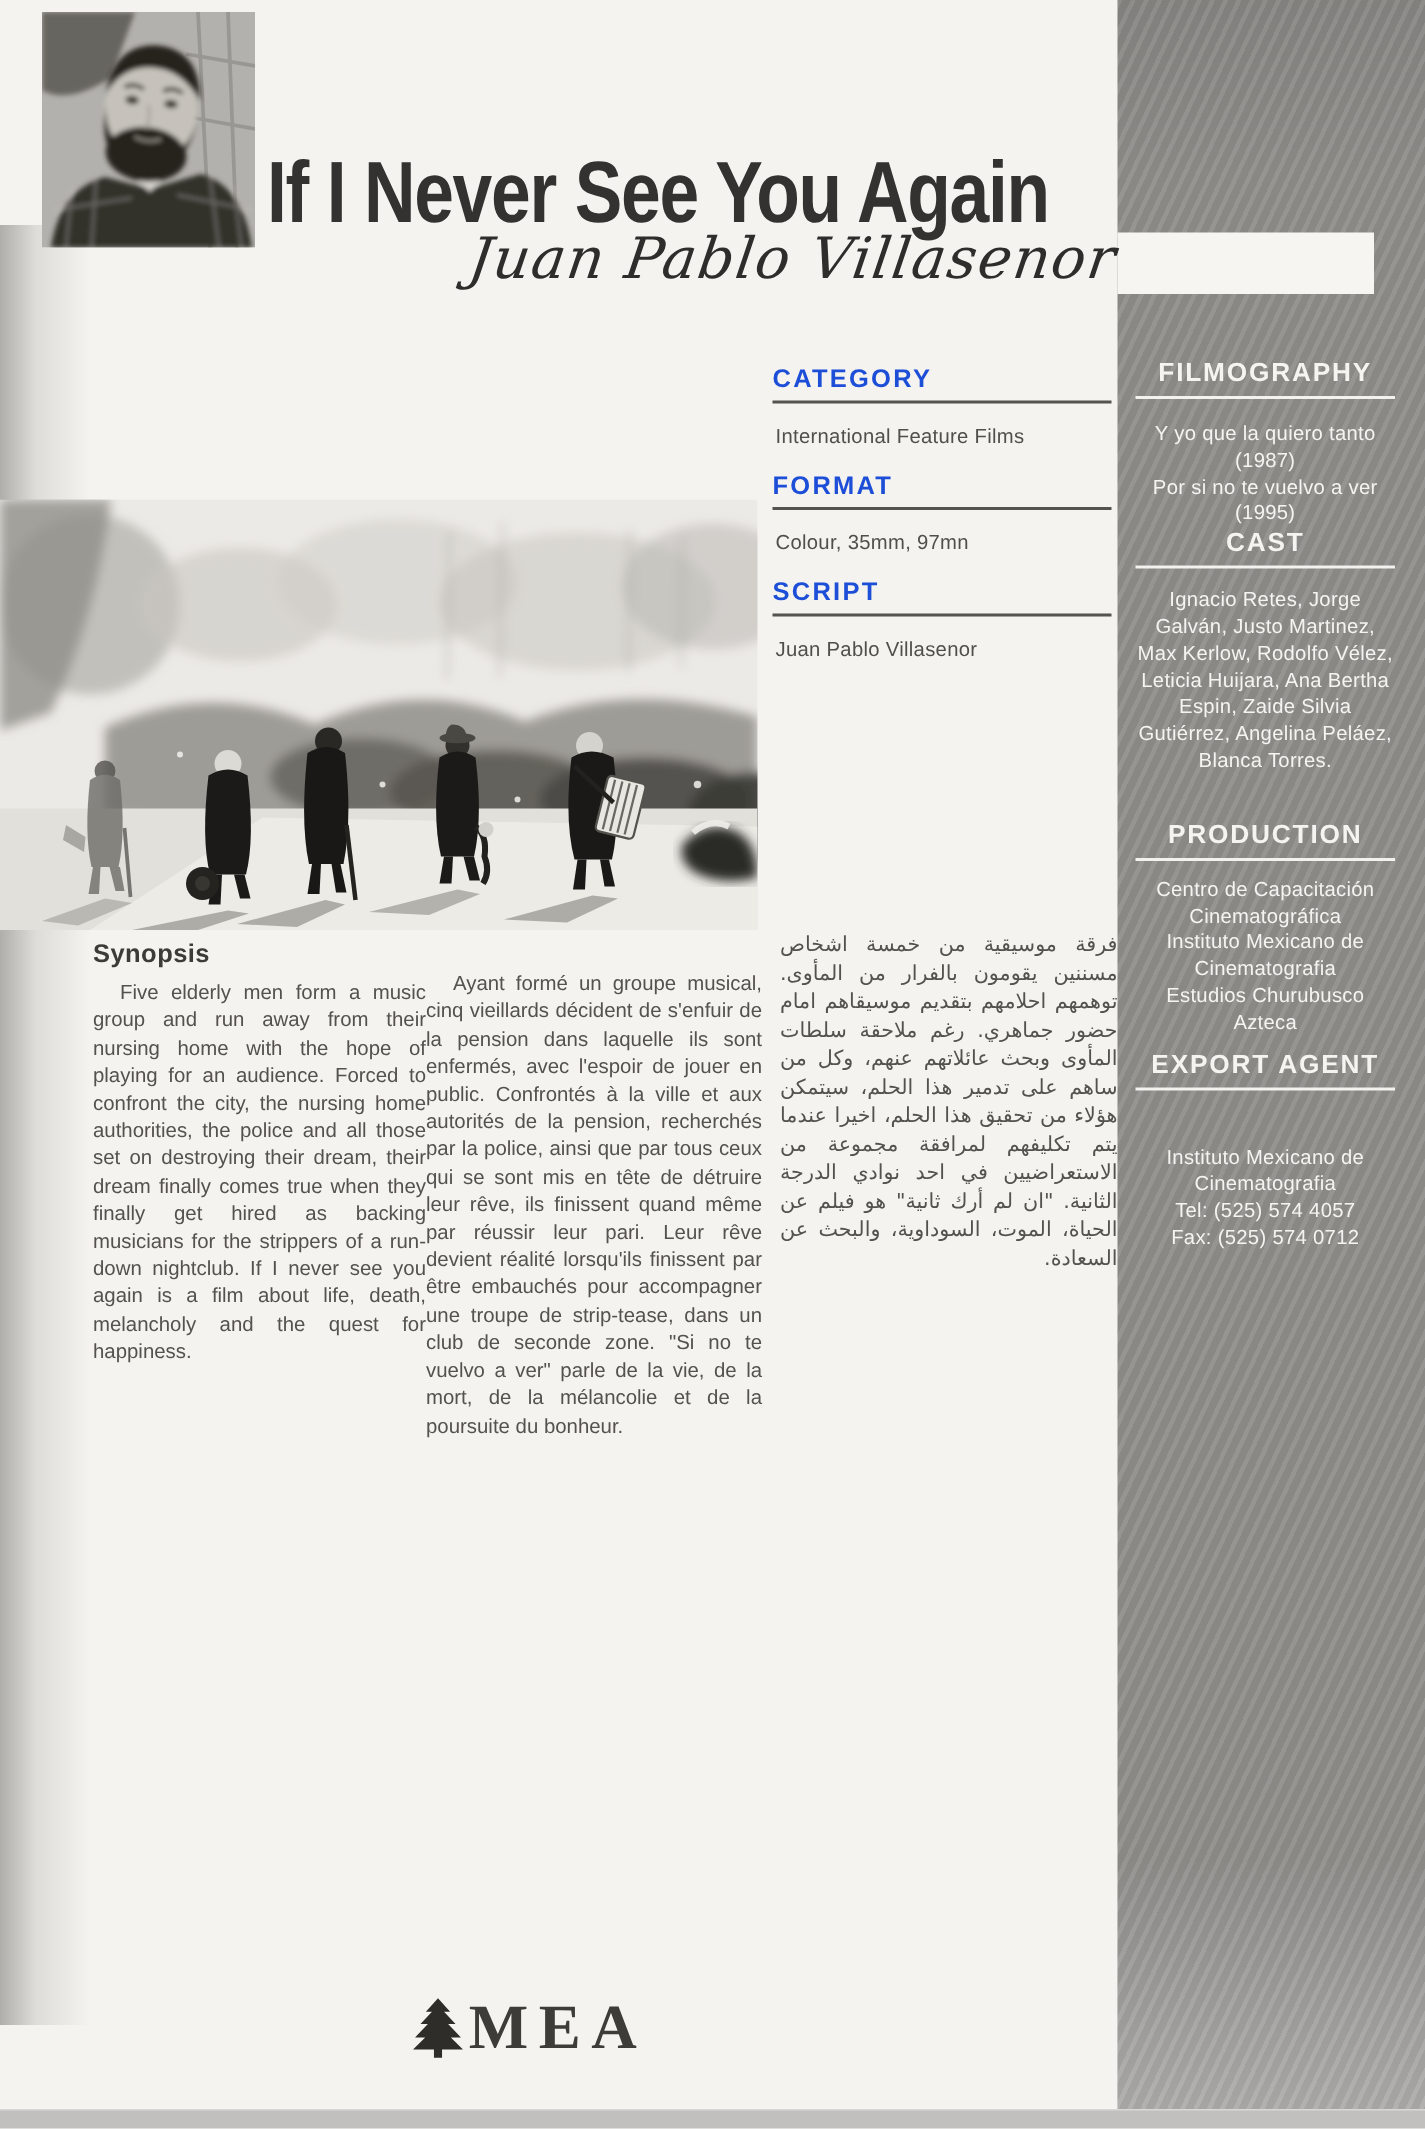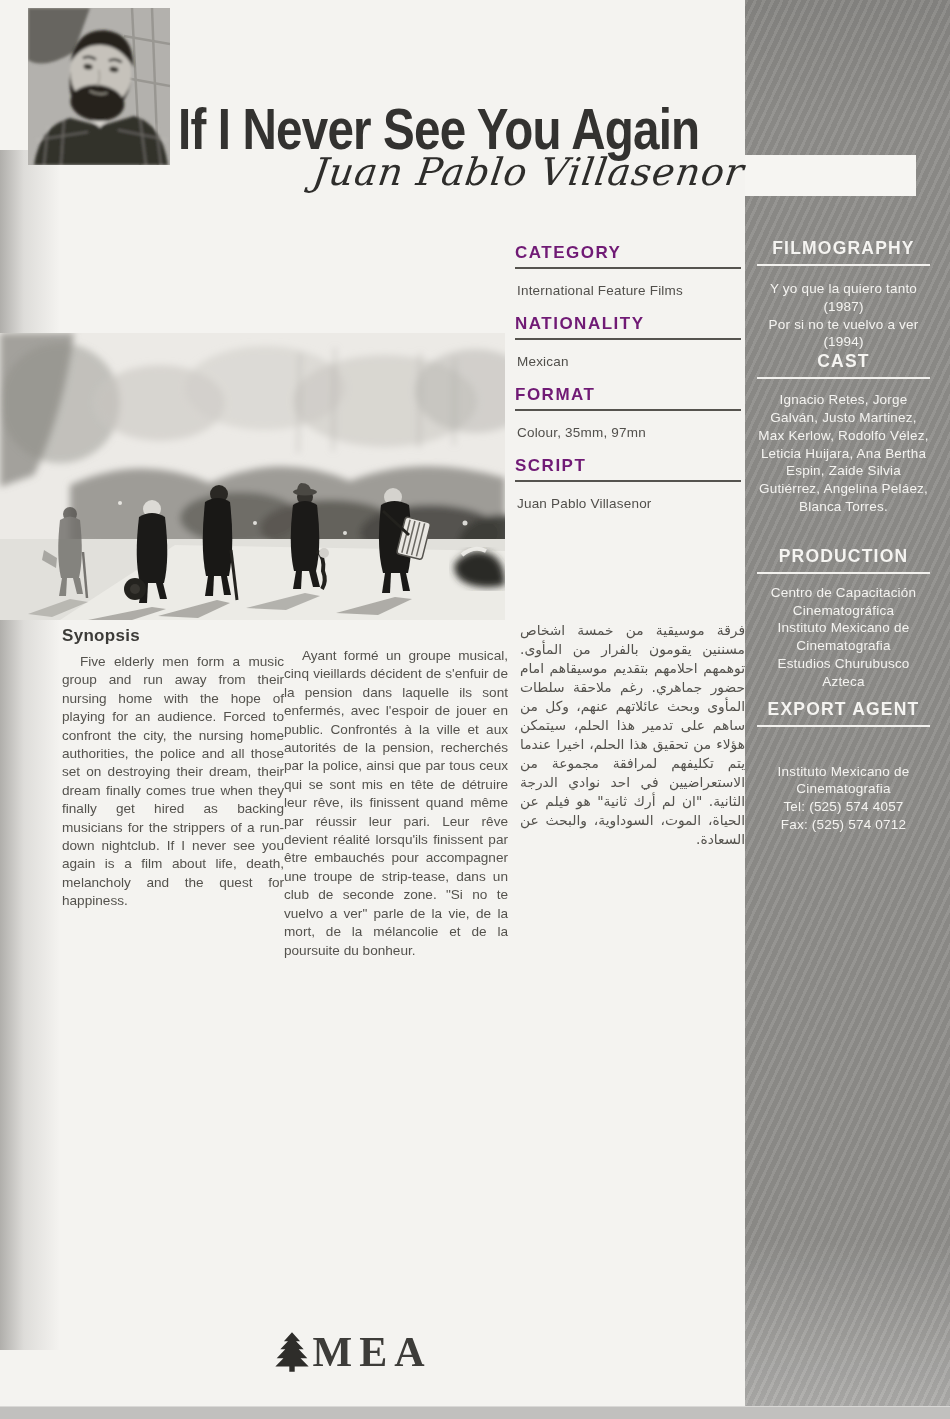--- a/index.html
+++ b/index.html
@@ -49,21 +49,21 @@
     position:absolute;right:206px;top:150px;white-space:nowrap;
     font-family:"DejaVu Serif",serif;font-style:italic;font-size:38px;color:#2e2d2b;
     transform:skewX(-8deg);z-index:4;letter-spacing:1px;
   }
   
   .still{position:absolute;left:0;top:333px;width:505px;height:287px;}
   
   .info-col{position:absolute;left:515px;top:243px;width:226px;}
   .info-section{margin-bottom:12px;}
   .info-heading{
-    font-size:17px;font-weight:bold;letter-spacing:1.5px;color:#701a75;
+    font-size:17px;font-weight:bold;letter-spacing:1.5px;color:#1d4ed8;
     border-bottom:2px solid #55534f;padding-bottom:4px;
   }
   .info-value{font-size:13.5px;color:#514f4b;margin:14px 0 16px 2px;letter-spacing:.2px;}
   
   .syn-heading{
     position:absolute;left:62px;top:626px;font-size:17px;font-weight:bold;color:#3c3b38;letter-spacing:.3px;
   }
   .col{position:absolute;font-size:13.6px;line-height:18.4px;color:#54524d;text-align:justify;}
   .col-en{left:62px;top:653px;width:222px;}
   .col-en p,.col-fr p{margin:0;text-indent:18px;}
@@ -92,21 +92,21 @@
 <div class="page">
 
   <div class="gutter"></div>
 
   <div class="sidebar">
     <div class="sb-heading first">FILMOGRAPHY</div>
     <div class="sb-films sb-text">
       <div>Y yo que la quiero tanto</div>
       <div>(1987)</div>
       <div>Por si no te vuelvo a ver</div>
-      <div>(1994)</div>
+      <div>(1995)</div>
     </div>
 
     <div class="sb-heading" style="">CAST</div>
     <div class="sb-cast sb-text">Ignacio Retes, Jorge Galván, Justo Martinez, Max Kerlow, Rodolfo Vélez, Leticia Huijara, Ana Bertha Espin, Zaide Silvia Gutiérrez, Angelina Peláez, Blanca Torres.</div>
 
     <div class="sb-heading" style="margin-top:30px;">PRODUCTION</div>
     <div class="sb-companies sb-text">
         <div>Centro de Capacitación Cinematográfica</div>
         <div>Instituto Mexicano de Cinematografia</div>
         <div>Estudios Churubusco Azteca</div>
@@ -274,24 +274,20 @@
       <path d="M462 222 Q474 212 486 218" stroke="#efeeea" stroke-width="4" fill="none" opacity=".9"></path>
     </svg>
   </div>
 
   <div class="info-col">
     <div class="info-section">
       <div class="info-heading">CATEGORY</div>
       <div class="info-value">International Feature Films</div>
     </div>
     <div class="info-section">
-      <div class="info-heading">NATIONALITY</div>
-      <div class="info-value">Mexican</div>
-    </div>
-    <div class="info-section">
       <div class="info-heading">FORMAT</div>
       <div class="info-value">Colour, 35mm, 97mn</div>
     </div>
     <div class="info-section">
       <div class="info-heading">SCRIPT</div>
       <div class="info-value">Juan Pablo Villasenor</div>
     </div>
   </div>
 
   <div class="syn-heading">Synopsis</div>

